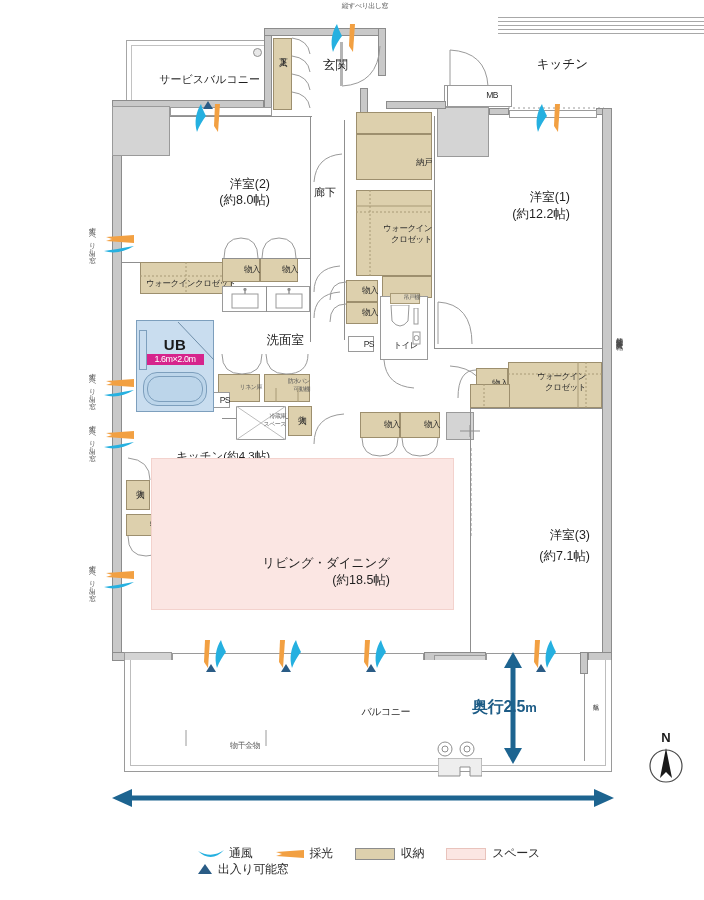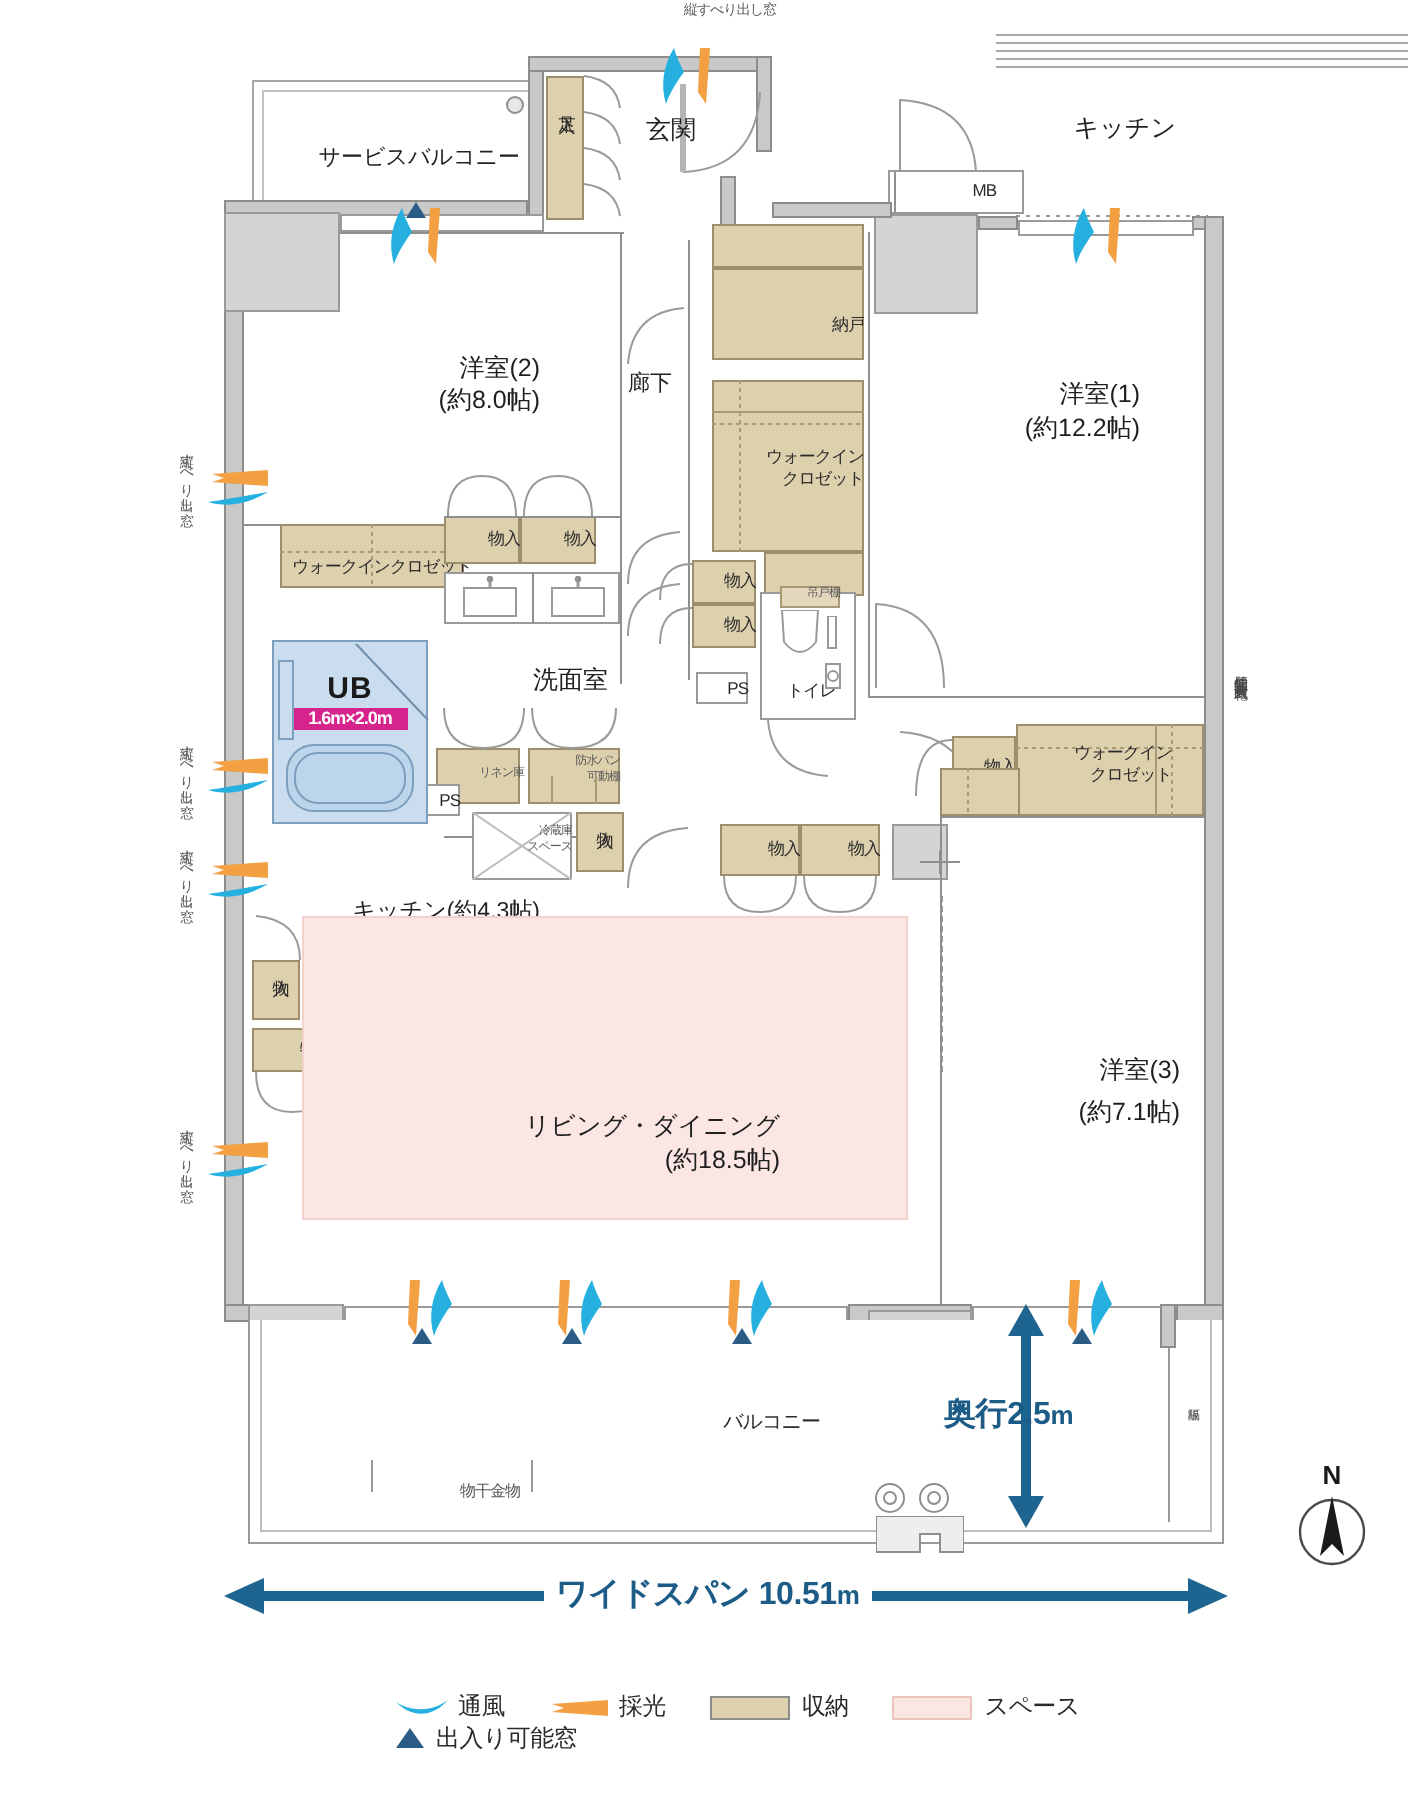--- a/index.html
+++ b/index.html
@@ -68,21 +68,21 @@
     writing-mode: vertical-rl;
     text-orientation: upright;
     white-space: nowrap;
   }
   .lbl-ub {
     color: #ffffff;
     background: #d6248c;
     font-size: 9px;
     padding: 0 2px;
     letter-spacing: -0.5px;
-    font-weight: bold;
+    font-weight: normal;
   }
   .lbl-ub-t {
     font-size: 15px; font-weight: bold; color: #1a1a1a;
     letter-spacing: 0.5px;
   }
   .dim-txt {
     color: #1d5c86;
     font-weight: bold;
     font-size: 16px;
     letter-spacing: -0.2px;
@@ -565,24 +565,20 @@
   </svg>
   <div class="abs dim-txt" style="left:472px;top:697px;">
     <span>奥行</span><span>2.5</span><span class="unit">m</span>
   </div>
 
   <svg class="abs" style="left:112px;top:787px;" width="502" height="22">
     <line x1="18" y1="11" x2="484" y2="11" stroke="#1d6490" stroke-width="5"></line>
     <path d="M0 11 L20 2 L20 20 Z" fill="#1d6490"></path>
     <path d="M502 11 L482 2 L482 20 Z" fill="#1d6490"></path>
   </svg>
-  <div class="abs dim-txt" style="left:272px;top:787px;background:#fff;padding:0 6px;">
-    <span>ワイドスパン</span>
-    <span>10.51</span><span class="unit">m</span>
-  </div>
 
   <svg class="abs compass" style="left:644px;top:730px;" width="44" height="54">
     <text x="22" y="12" font-size="13" font-weight="bold" fill="#1a1a1a" text-anchor="middle" font-family="Liberation Sans, sans-serif">N</text>
     <circle cx="22" cy="36" r="16" fill="#fff" stroke="#4a4a4a" stroke-width="1.2"></circle>
     <path d="M22 18 L28 48 L22 42 L16 48 Z" fill="#1a1a1a"></path>
   </svg>
 
   <div id="legend">
     <div class="lg-row" style="position:absolute;left:198px;top:0px;gap:0;">
       <svg width="26" height="14" style="margin-right:5px;">

